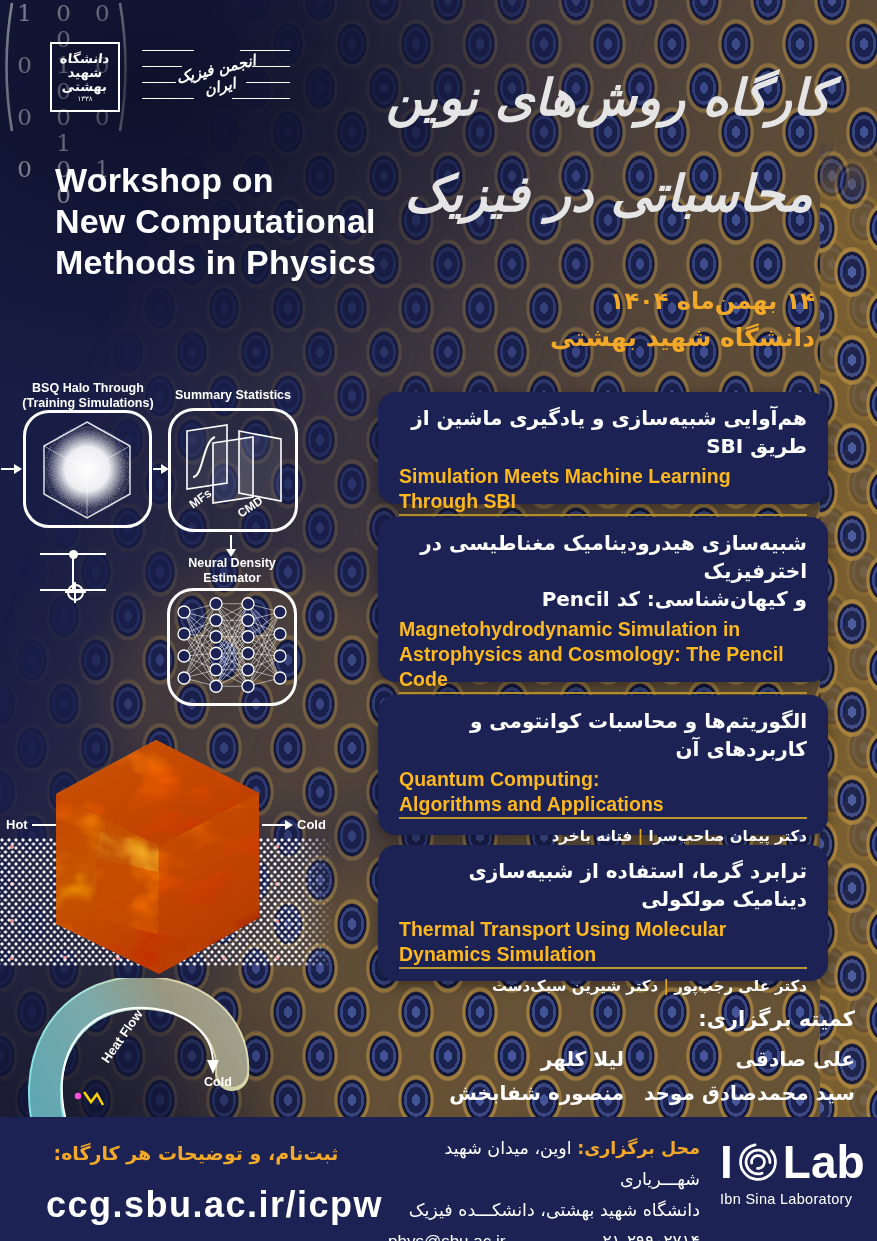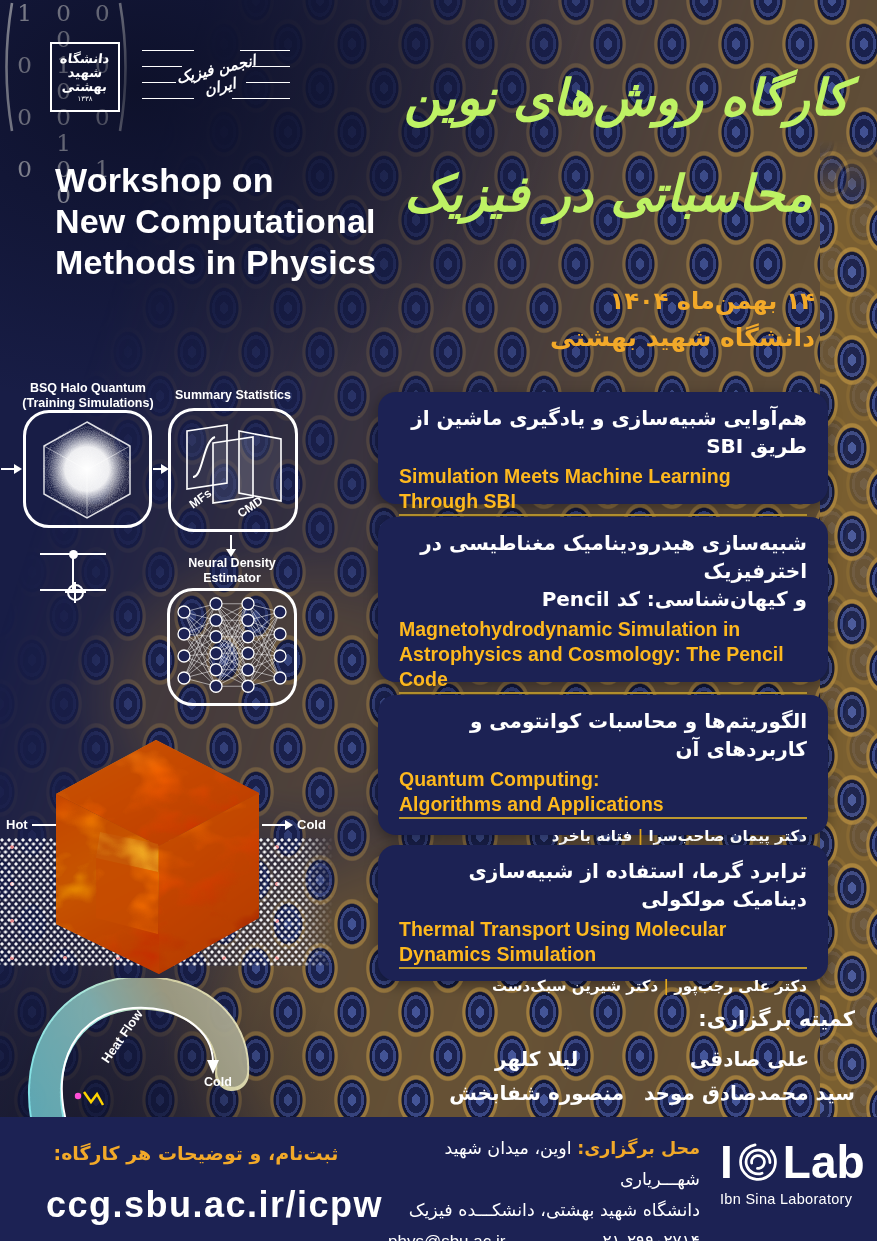--- a/index.html
+++ b/index.html
@@ -43,21 +43,21 @@
   #uni-logo .y{font:7px "DejaVu Sans",sans-serif;margin-top:1px;}
   #ips-logo{left:142px;top:44px;width:148px;height:68px;color:#fff;}
   #ips-logo .ln{position:absolute;height:1.2px;background:#fff;}
   #ips-logo .txt{position:absolute;left:28px;top:16px;width:96px;text-align:center;
     font:bold italic 15px/18px "DejaVu Sans",sans-serif;transform:rotate(-13deg);}
 
   
   #title-en{left:55px;top:160px;color:#fff;font-weight:bold;font-size:34px;line-height:41px;letter-spacing:.2px;}
   #date-en{left:55px;top:299px;color:#f2a929;font-weight:bold;font-size:26px;line-height:34px;}
   #date-en sup{font-size:13px;}
-  #title-fa{right:28px;top:50px;text-align:left;direction:rtl;color:#bef264;
+  #title-fa{right:46px;top:50px;text-align:center;direction:rtl;color:#e5e5e5;
     font:bold italic 50px/96px "DejaVu Sans",sans-serif;}
   #date-fa{right:62px;top:286px;direction:rtl;color:#f2a929;font:bold 24px/30px "DejaVu Sans",sans-serif;}
   #venue-fa{right:62px;top:322px;direction:rtl;color:#f2a929;font:bold 25px/32px "DejaVu Sans",sans-serif;}
 
   
   .dlabel{color:#fff;font:bold 12.5px/15px "Liberation Sans",sans-serif;text-align:center;}
   .dbox{border:3px solid #fff;border-radius:26px;box-sizing:border-box;}
   .wline{background:#fff;}
   .arrow-r::after{content:'';position:absolute;right:-7px;top:50%;margin-top:-5px;
     border-left:8px solid #fff;border-top:5px solid transparent;border-bottom:5px solid transparent;}
@@ -91,21 +91,21 @@
   .card .fa{direction:rtl;text-align:right;color:#fff;font:bold 20px/28px "DejaVu Sans",sans-serif;}
   .card .en{color:#fdb81e;font:bold 19.5px/25px "Liberation Sans",sans-serif;margin-top:4px;}
   .card .rule{margin-top:auto;border-top:2px solid #bd9830;}
   .card .spk{direction:rtl;text-align:right;color:#fff;font:bold 15px/21px "DejaVu Sans",sans-serif;margin-top:7px;}
   .card .spk .sep{color:#e3a81f;}
 
   
   #committee-heading{right:22px;top:1006px;direction:rtl;color:#ffffff;
     font:bold 21px/26px "DejaVu Sans",sans-serif;}
   #committee-cols{right:22px;top:1042px;direction:rtl;display:flex;gap:20px;}
-  #committee-cols .col{text-align:center;color:#fff;font:bold 20px/34px "DejaVu Sans",sans-serif;}
+  #committee-cols .col{text-align:right;color:#fff;font:bold 20px/34px "DejaVu Sans",sans-serif;}
 
   
   #footer-bar{left:0;top:1117px;width:877px;height:124px;background:#1c2254;}
   #reg-label{left:50px;top:1141px;width:292px;text-align:center;color:#f2a929;
     font:bold 19px/24px "DejaVu Sans",sans-serif;direction:rtl;}
   #reg-url{left:46px;top:1163px;width:300px;text-align:center;color:#fff;
     font:bold 36px/44px "Liberation Sans",sans-serif;letter-spacing:1.5px;margin-top:20px;}
   #venue-block{right:177px;top:1133px;width:312px;direction:rtl;color:#fff;
     font:17.5px/31px "DejaVu Sans",sans-serif;text-align:right;}
   #venue-block .lab{color:#f2a929;font-weight:bold;}
@@ -147,21 +147,21 @@
     <div>Methods in Physics</div>
   </div>
   <div id="title-fa" class="abs">
     <div>کارگاه روش‌های نوین</div>
     <div>محاسباتی در فیزیک</div>
   </div>
   <div id="date-fa" class="abs">۱۴ بهمن‌ماه ۱۴۰۴</div>
   <div id="venue-fa" class="abs">دانشگاه شهید بهشتی</div>
 
   <div class="abs dlabel" style="left:8px;top:381px;width:160px;">
-    <div>BSQ Halo Quantum</div>
+    <div>BSQ Halo Through</div>
       <div>(Training Simulations)</div>
   </div>
   <div class="abs dlabel" style="left:163px;top:388px;width:140px;">Summary Statistics</div>
 
   <div class="abs dbox" style="left:23px;top:410px;width:129px;height:118px;">
     <svg width="123" height="112" viewBox="0 0 123 112">
       <defs>
         <radialGradient id="halo">
             <stop offset="0" stop-color="#fff"></stop>
             <stop offset=".55" stop-color="#fff" stop-opacity=".92"></stop>

